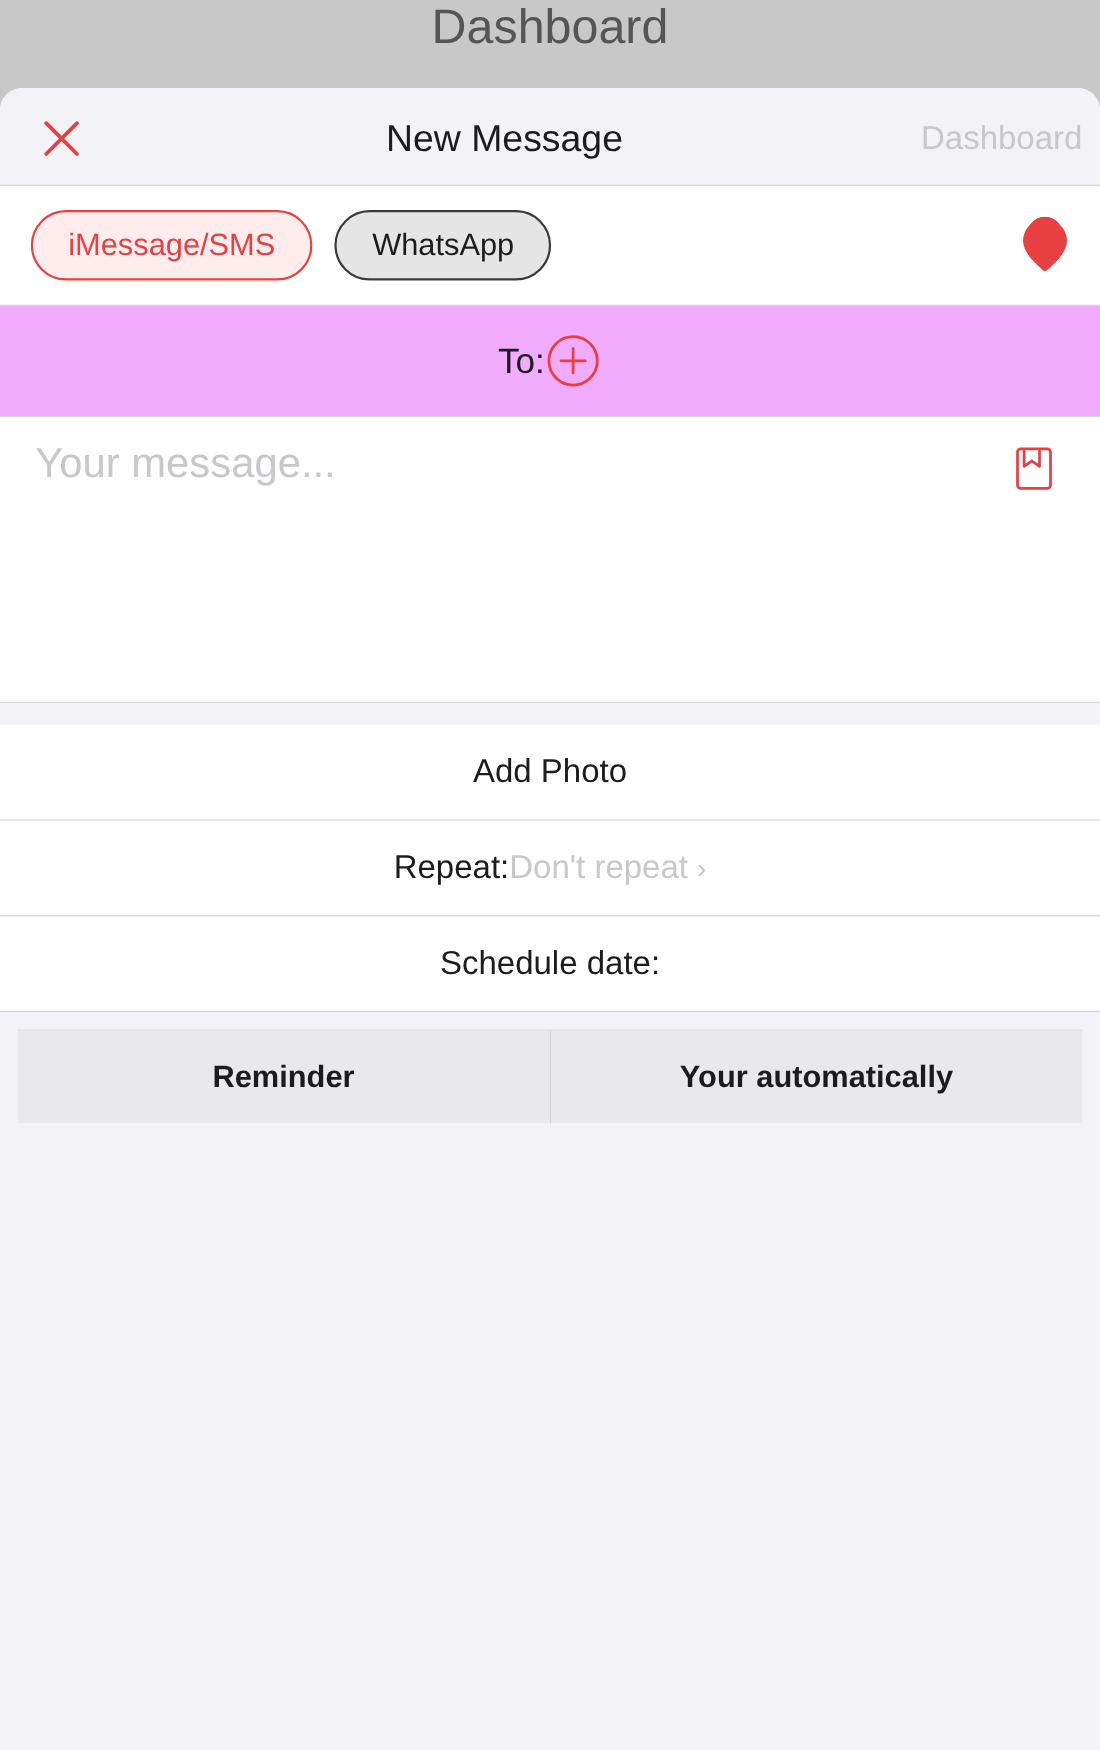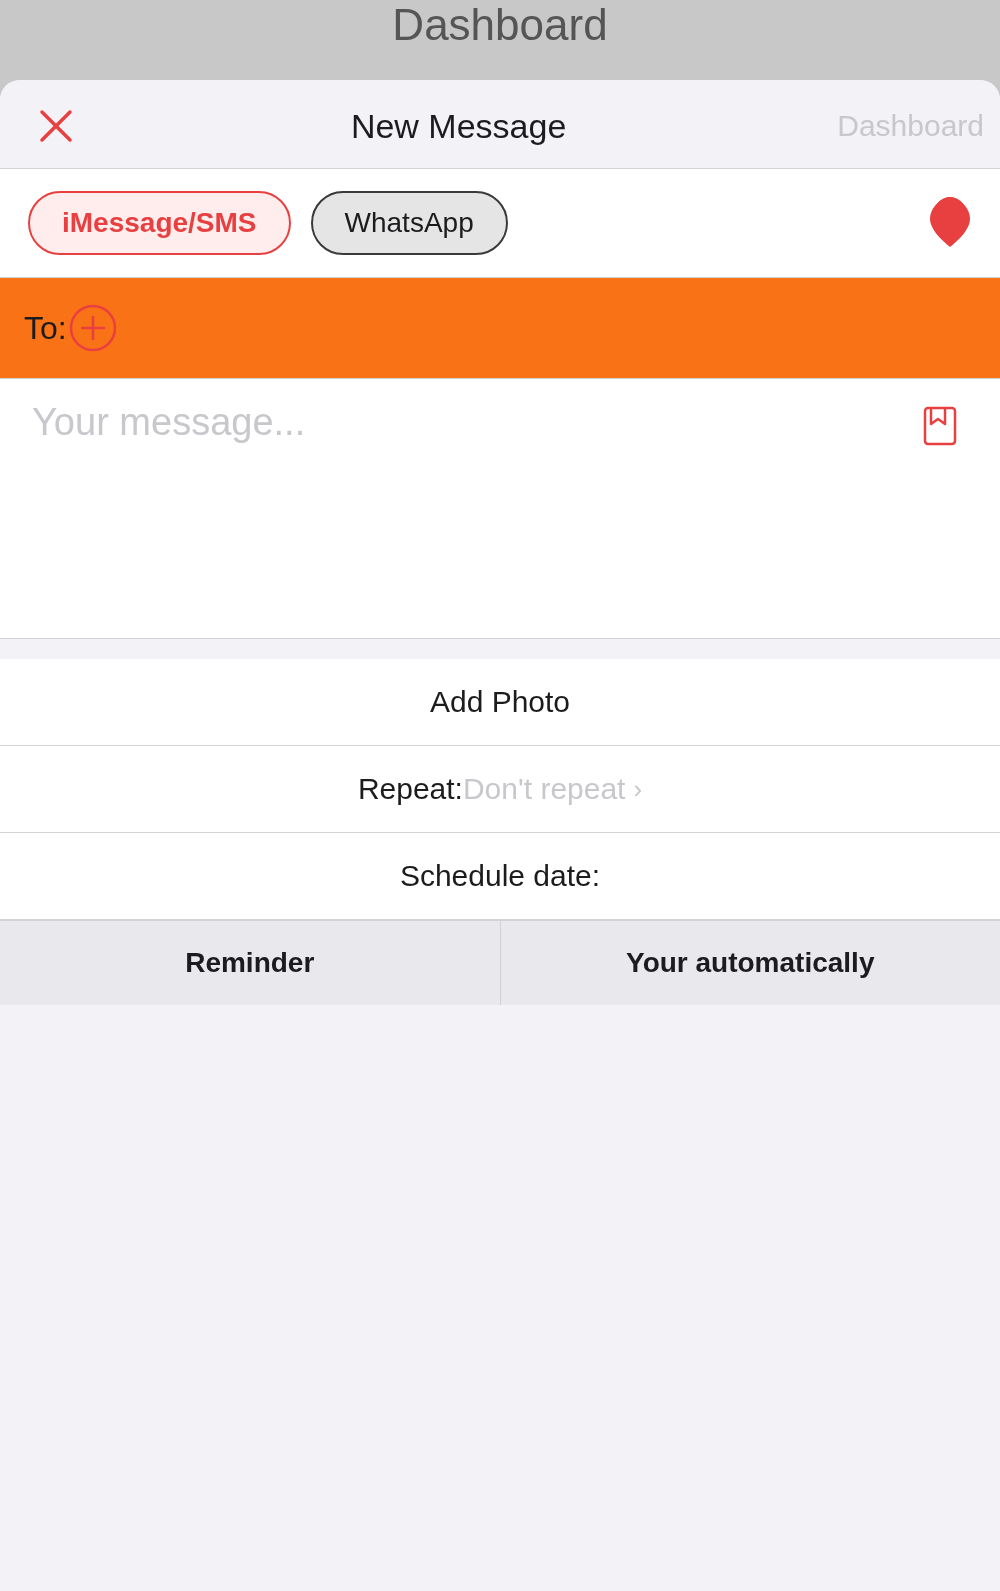--- a/index.html
+++ b/index.html
@@ -83,21 +83,21 @@
       gap: 20px;
       border-bottom: 1px solid #d1d1d6;
     }
 
     .type-btn-imessage {
       background: #ffeded;
       border: 2.5px solid #e84040;
       border-radius: 50px;
       padding: 14px 32px;
       font-size: 28px;
-      font-weight: 700;
+      font-weight: 400;
       color: #e84040;
       cursor: pointer;
       white-space: nowrap;
     }
 
     .type-btn-whatsapp {
       background: #e5e5e5;
       border: 2px solid #3a3a3c;
       border-radius: 50px;
       padding: 14px 32px;
@@ -109,25 +109,25 @@
     }
 
     .signal-icon {
       margin-left: auto;
       width: 44px;
       height: 52px;
     }
 
     
     .to-field {
-      background: #f97316;
-      padding: 24px 24px;
-      display: flex;
-      align-items: center;
-      justify-content: flex-start;
+      background: #f0abfc;
+      padding: 24px 36px;
+      display: flex;
+      align-items: center;
+      justify-content: center;
       border-bottom: 1px solid #d1d1d6;
     }
 
     .to-label {
       font-size: 32px;
       font-weight: 500;
       color: #1c1c1e;
     }
 
     .add-recipient-btn {
@@ -196,21 +196,21 @@
     }
 
     .chevron-icon {
       font-size: 26px;
       color: #c7c7cc;
     }
 
     
     .bottom-buttons {
       display: flex;
-      margin: 0;
+      margin: 16px;
       border-top: 1px solid #d1d1d6;
       background: #ffffff;
     }
 
     .bottom-btn {
       flex: 1;
       padding: 26px 20px;
       font-size: 28px;
       font-weight: 600;
       color: #1c1c1e;

